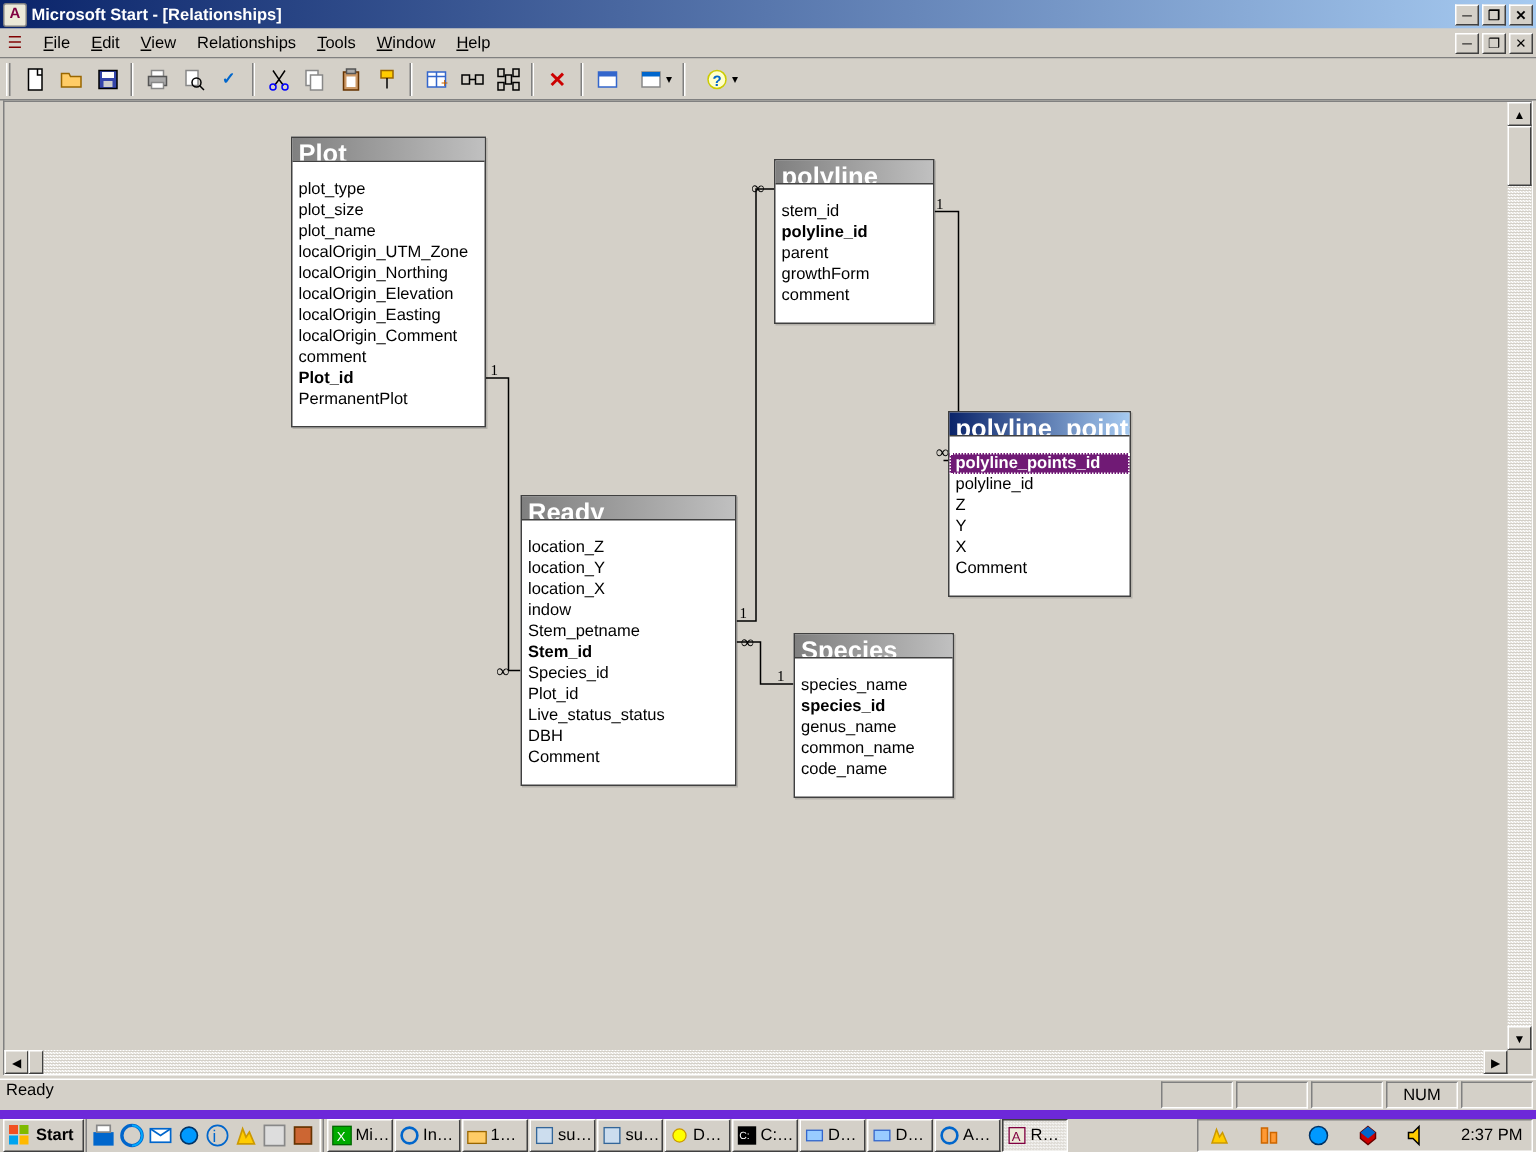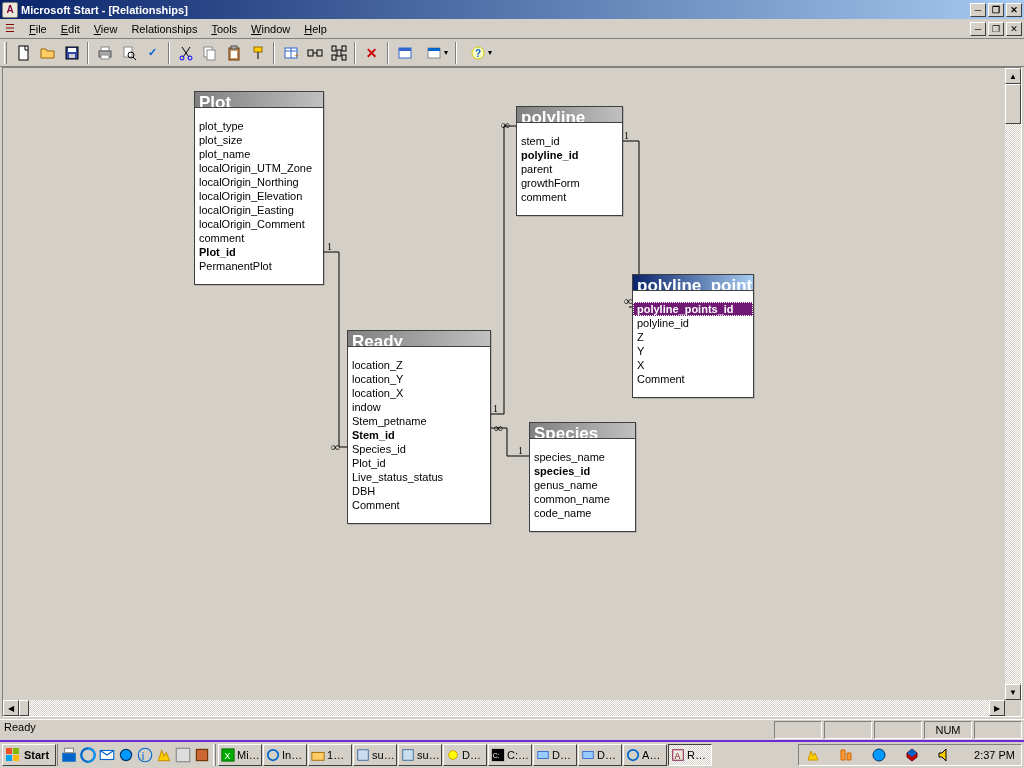--- a/index.html
+++ b/index.html
@@ -138,21 +138,21 @@
   .statusbar .pane{
     border:1px solid #808080;border-top-color:#808080;border-left-color:#808080;
     border-right-color:#fff;border-bottom-color:#fff;
     height:18px;padding:2px 4px;margin-right:2px;
   }
   .statusbar .pane.main{flex:1 1 auto;border:none;padding:0 4px;}
   .statusbar .pane.box{width:48px;text-align:center;}
   
   .taskbar{
     position:absolute;left:0;top:740px;width:1024px;height:28px;
-    background:#d4d0c8;border-top:2px solid #6d28d9;
+    background:#d4d0c8;border-top:6px solid #6d28d9;
     display:flex;align-items:center;padding:2px;gap:1px;
   }
   .startbtn{
     height:22px;padding:0 6px 0 2px;display:flex;align-items:center;gap:3px;
     border:1px solid #fff;border-right-color:#404040;border-bottom-color:#404040;
     background:#d4d0c8;font-weight:bold;
   }
   .startbtn .flag{width:16px;height:16px;}
   .qlaunch{display:flex;align-items:center;gap:1px;padding:0 2px;
     border-left:1px solid #808080;border-right:1px solid #fff;height:22px;}

